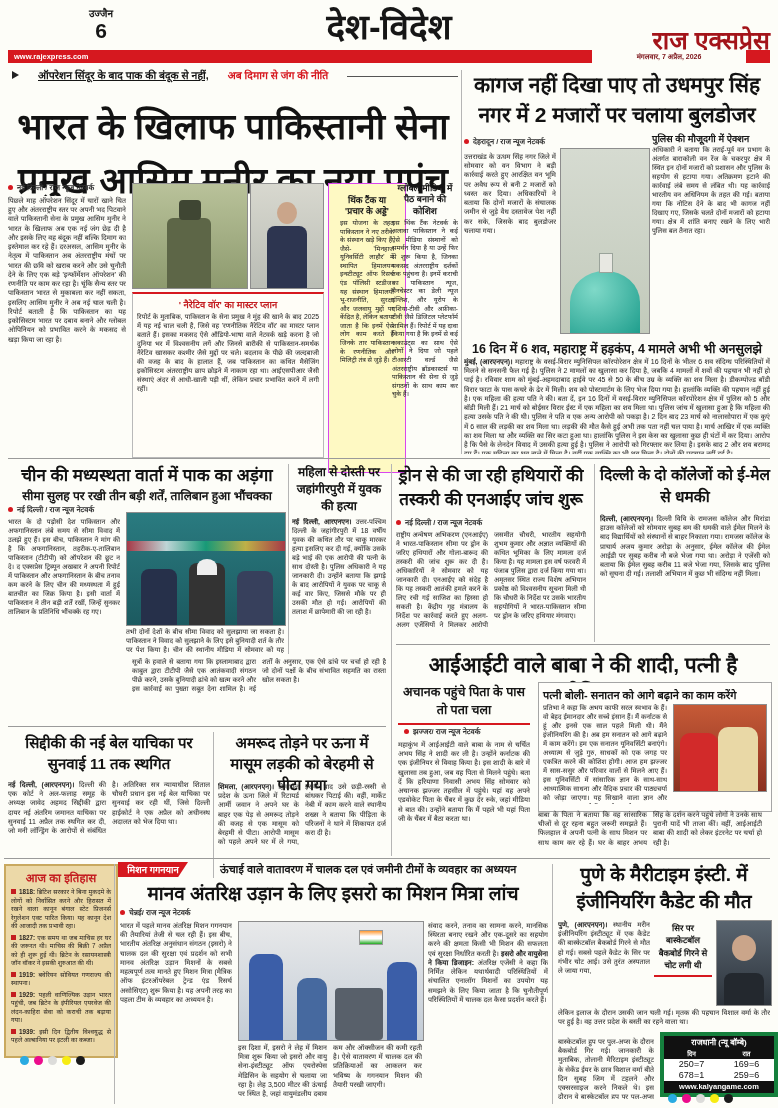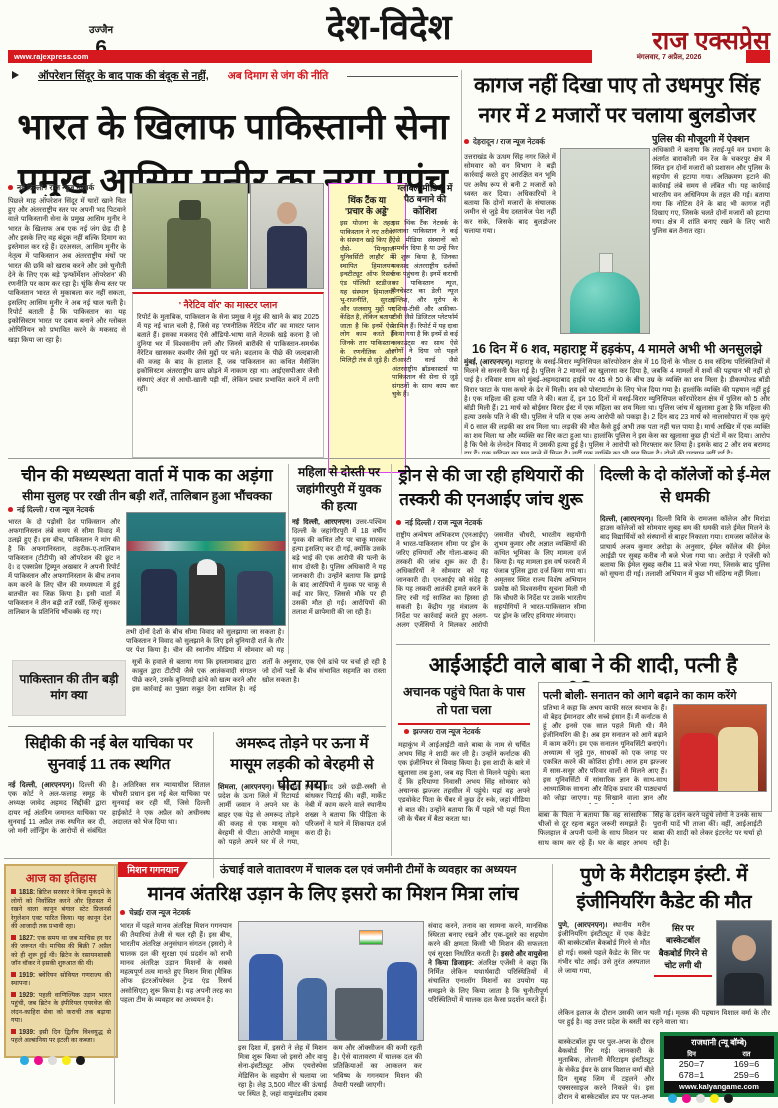--- a/index.html
+++ b/index.html
@@ -50,21 +50,21 @@
   .adtab .acols span{flex:1;text-align:center;line-height:10px;}
   .adtab .arow{display:flex;font-size:9px;font-weight:normal;color:#111;}
   .adtab .arow span{flex:1;text-align:center;line-height:11px;}
   .adtab .afoot{background:#111;color:#fff;font-size:7.5px;font-weight:bold;text-align:center;line-height:12px;}
 </style>
 </head>
 <body>
 
 <div class="page">
 
-  <div class="abs ctr" style="left:56px;top:22px;width:90px;">
+  <div class="abs ctr" style="left:56px;top:6px;width:90px;">
     <div style="font-size:10px;font-weight:bold;">उज्जैन</div>
     <div style="font-size:21px;font-weight:800;line-height:1;">6</div>
   </div>
   <div class="abs ctr" style="left:200px;top:2px;width:378px;font-size:35px;font-weight:800;">देश-विदेश</div>
   <div class="abs" style="left:580px;top:22px;width:190px;text-align:right;font-size:25px;font-weight:800;color:#a3141a;">राज एक्सप्रेस</div>
   <div class="topbar">
     <div class="site">www.rajexpress.com</div>
   </div>
   <div class="datebox">मंगलवार, 7 अप्रैल, 2026</div>
 
@@ -134,21 +134,20 @@
   </div>
   <div class="abs body-txt" style="left:8px;top:518px;width:112px;height:138px;font-size:6.8px;">भारत के दो पड़ोसी देश पाकिस्तान और अफगानिस्तान लंबे समय से सीमा विवाद में उलझे हुए हैं। इस बीच, पाकिस्तान ने मांग की है कि अफगानिस्तान, तहरीक-ए-तालिबान पाकिस्तान (टीटीपी) को ऑपरेशन की छूट न दे। द एक्सप्रेस ट्रिब्यून अखबार ने अपनी रिपोर्ट में पाकिस्तान और अफगानिस्तान के बीच तनाव कम करने के लिए चीन की मध्यस्थता में हुई बातचीत का जिक्र किया है। इसी वार्ता में पाकिस्तान ने तीन बड़ी शर्तें रखीं, जिन्हें सुनकर तालिबान के प्रतिनिधि भौंचक्के रह गए।</div>
   <div class="photo" style="left:126px;top:512px;width:158px;height:112px;background:linear-gradient(#2a7b80,#1c5a60);">
     <div style="position:absolute;left:0;top:28px;width:158px;height:10px;background:linear-gradient(90deg,#d23,#fff,#1a7,#fc3,#d23);opacity:.7;"></div>
     <div style="position:absolute;left:14px;bottom:0;width:36px;height:56px;background:#26304a;border-radius:8px 8px 0 0;"></div>
     <div style="position:absolute;left:62px;bottom:0;width:36px;height:62px;background:#333;border-radius:8px 8px 0 0;"></div>
     <div style="position:absolute;left:70px;bottom:50px;width:20px;height:16px;background:#eee;border-radius:50% 50% 0 0;"></div>
     <div style="position:absolute;left:110px;bottom:0;width:36px;height:54px;background:#37405c;border-radius:8px 8px 0 0;"></div>
   </div>
   <div class="abs body-txt" style="left:126px;top:628px;width:158px;height:27px;font-size:6.8px;">तभी दोनों देशों के बीच सीमा विवाद को सुलझाया जा सकता है। पाकिस्तान ने विवाद को सुलझाने के लिए इसे बुनियादी शर्त के तौर पर पेश किया है। चीन की स्थानीय मीडिया में सोमवार को यह खबर प्रकाशित हुई है।</div>
-  <div class="abs greybox" style="left:12px;top:660px;width:112px;height:54px;display:flex;align-items:center;justify-content:center;font-size:12px;font-weight:800;text-align:center;line-height:1.3;">पाकिस्तान की तीन बड़ी मांग क्या</div>
   <div class="abs body-txt cols2" style="left:132px;top:658px;width:254px;height:60px;font-size:6.8px;">सूत्रों के हवाले से बताया गया कि इस्लामाबाद द्वारा काबुल द्वारा टीटीपी जैसे एक आतंकवादी संगठन पीछे करने, उसके बुनियादी ढांचे को खत्म करने और इस कार्रवाई का पुख्ता सबूत देना शामिल है। नई शर्तों के अनुसार, एक ऐसे ढांचे पर चर्चा हो रही है जो दोनों पक्षों के बीच संभावित सहमति का रास्ता खोल सकता है।</div>
 
   <div class="vr" style="left:288px;top:464px;height:190px;"></div>
 
   <div class="abs ctr hl" style="left:292px;top:464px;width:94px;font-size:12px;line-height:1.4;">महिला से दोस्ती पर जहांगीरपुरी में युवक की हत्या</div>
   <div class="abs body-txt" style="left:292px;top:518px;width:94px;height:136px;font-size:6.8px;">
     <span class="dl">नई दिल्ली, आरएनएन।</span><span> उत्तर-पश्चिम दिल्ली के जहांगीरपुरी में 18 वर्षीय युवक की कथित तौर पर चाकू मारकर हत्या इसलिए कर दी गई, क्योंकि उसके बड़े भाई की एक आरोपी की पत्नी के साथ दोस्ती है। पुलिस अधिकारी ने यह जानकारी दी। उन्होंने बताया कि झगड़े के बाद आरोपियों ने युवक पर चाकू से कई वार किए, जिससे मौके पर ही उसकी मौत हो गई। आरोपियों की तलाश में छापेमारी की जा रही है।</span>
   </div>
 
   <div class="vr" style="left:391px;top:464px;height:392px;"></div>

